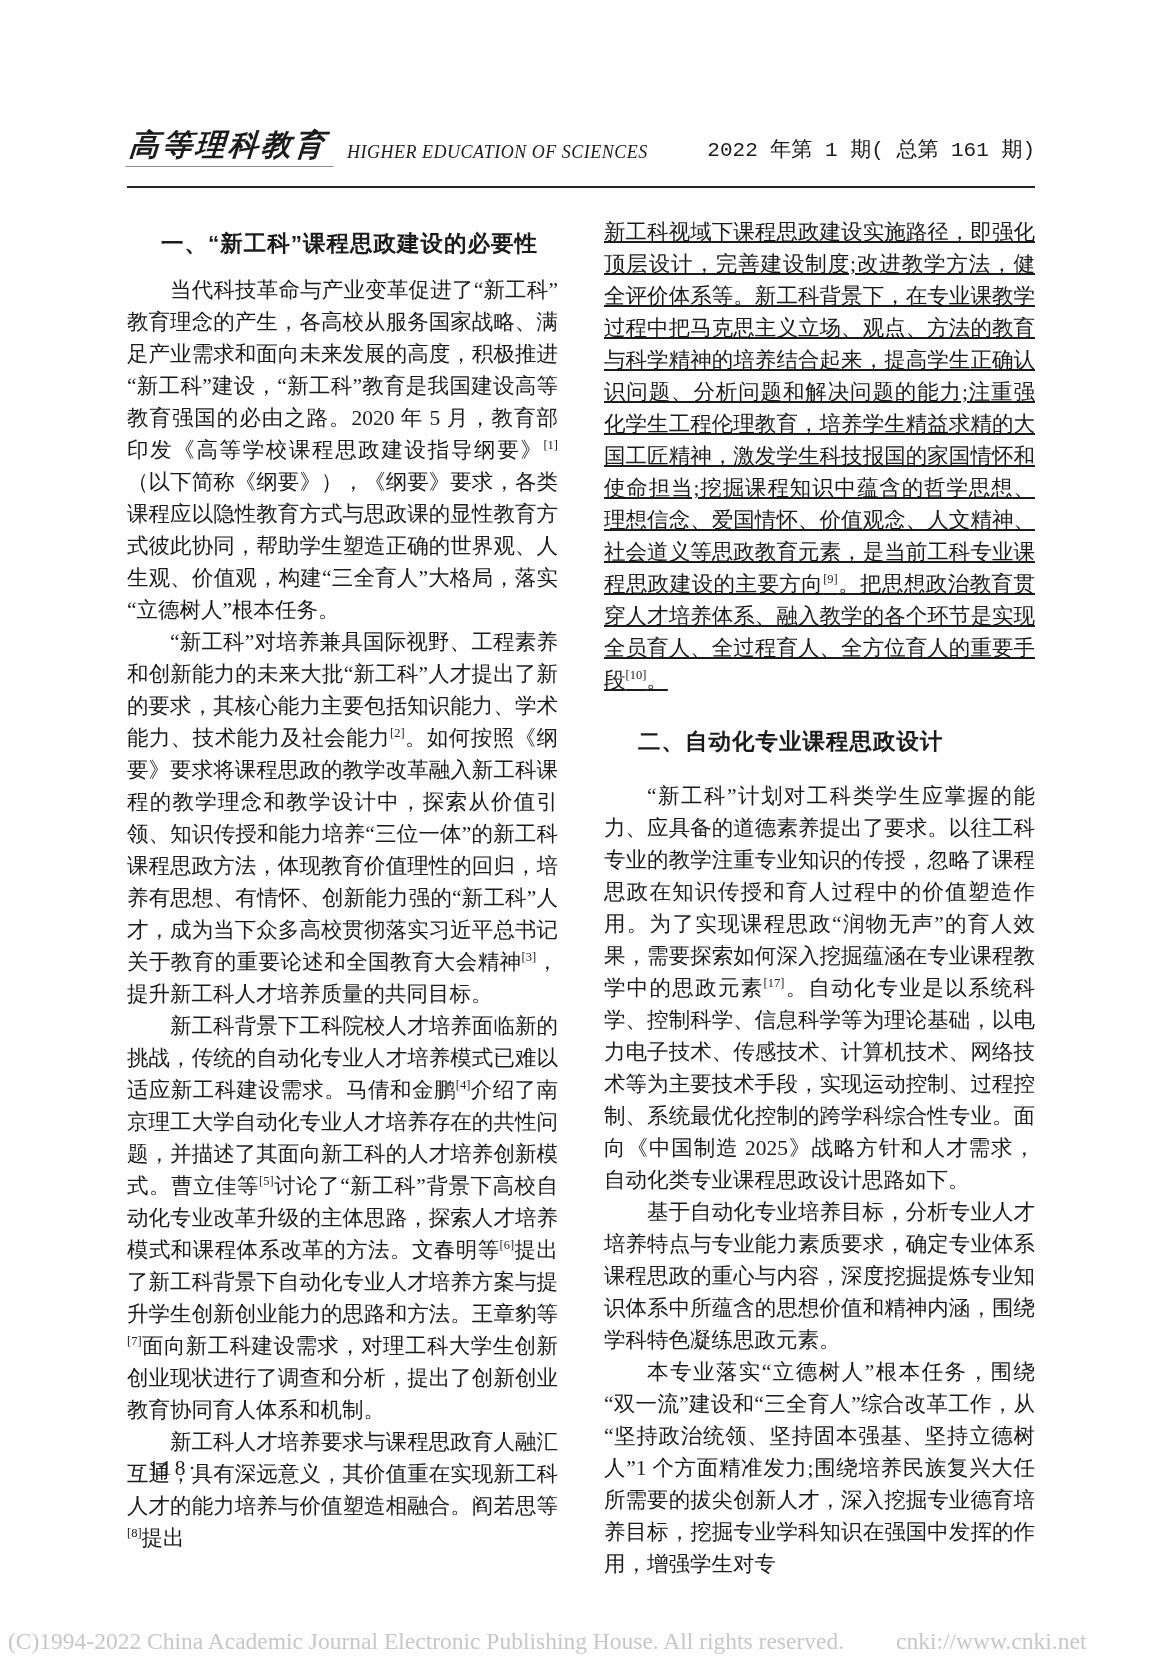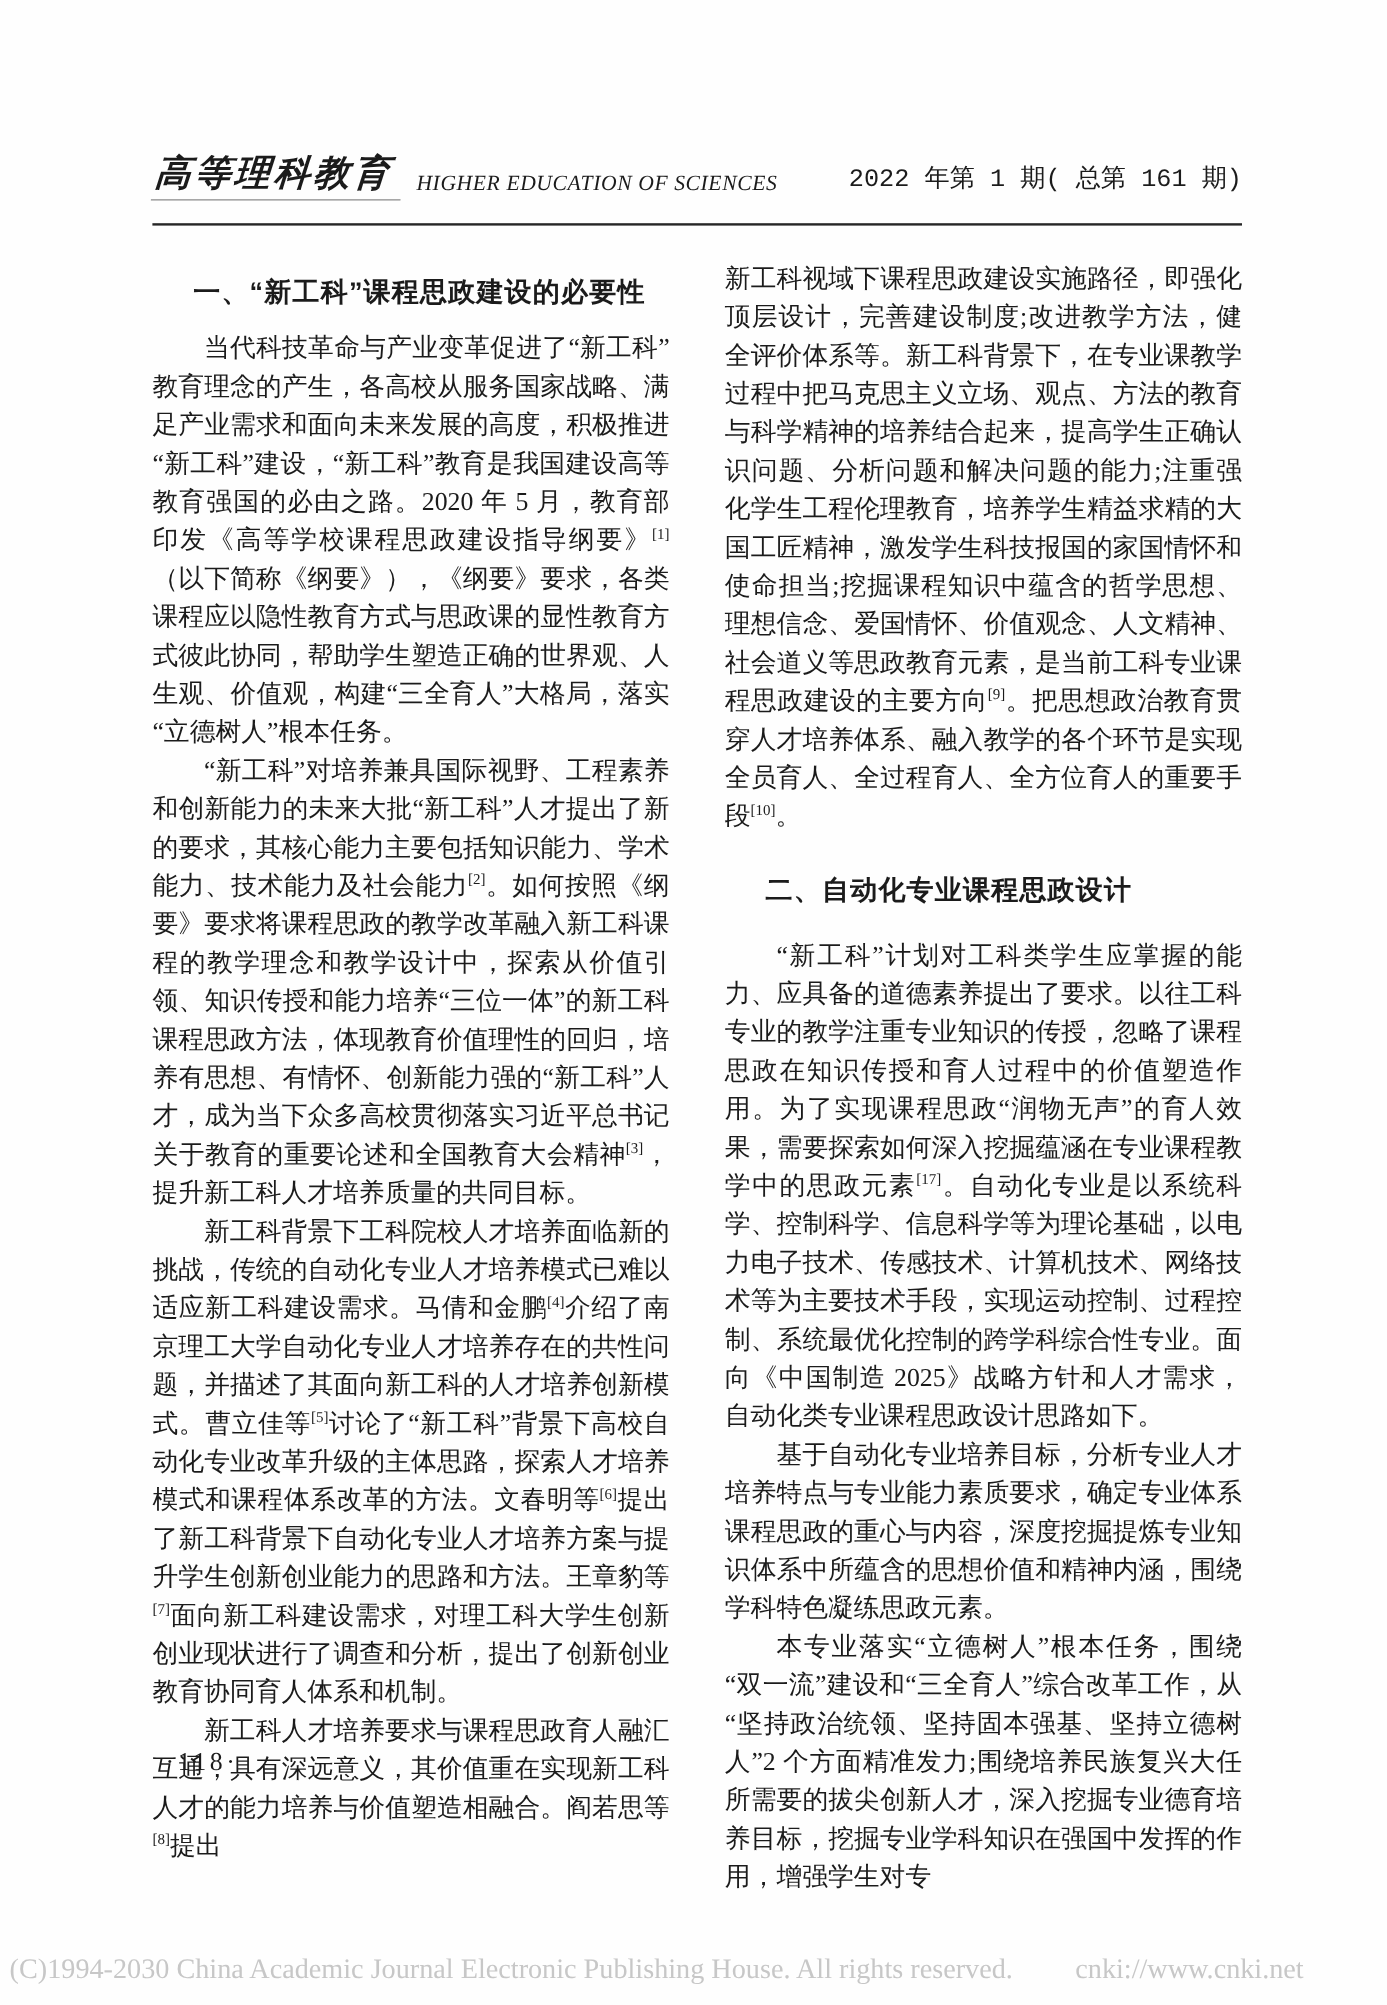--- a/index.html
+++ b/index.html
@@ -39,21 +39,21 @@
   .columns {
     position:absolute; left:127px; top:216px; width:908px;
     display:flex; gap:46px;
   }
   .col {
     width:431px;
     font-size:21.5px; line-height:32px;
     text-align:justify;
   }
   p.body { margin:0; text-indent:2em; }
-  p.cont { margin:0; text-indent:0; }
+  p.cont { margin:0; text-indent:0;text-decoration:underline; }
   h2.section {
     font-family:"Liberation Sans", sans-serif;
     font-weight:bold; font-size:22.5px; line-height:32px;
     margin:12px 0 14px; text-indent:34px; letter-spacing:1px;
   }
   h2.section.mid { margin:30px 0 22px; }
   p.subsection {
     margin:0; text-indent:2em;
     font-style:italic; letter-spacing:1.5px;
   }
@@ -92,24 +92,24 @@
       <p class="body">“新工科”对培养兼具国际视野、工程素养和创新能力的未来大批“新工科”人才提出了新的要求，其核心能力主要包括知识能力、学术能力、技术能力及社会能力<sup class="ref">[2]</sup>。如何按照《纲要》要求将课程思政的教学改革融入新工科课程的教学理念和教学设计中，探索从价值引领、知识传授和能力培养“三位一体”的新工科课程思政方法，体现教育价值理性的回归，培养有思想、有情怀、创新能力强的“新工科”人才，成为当下众多高校贯彻落实习近平总书记关于教育的重要论述和全国教育大会精神<sup class="ref">[3]</sup>，提升新工科人才培养质量的共同目标。</p>
       <p class="body">新工科背景下工科院校人才培养面临新的挑战，传统的自动化专业人才培养模式已难以适应新工科建设需求。马倩和金鹏<sup class="ref">[4]</sup>介绍了南京理工大学自动化专业人才培养存在的共性问题，并描述了其面向新工科的人才培养创新模式。曹立佳等<sup class="ref">[5]</sup>讨论了“新工科”背景下高校自动化专业改革升级的主体思路，探索人才培养模式和课程体系改革的方法。文春明等<sup class="ref">[6]</sup>提出了新工科背景下自动化专业人才培养方案与提升学生创新创业能力的思路和方法。王章豹等<sup class="ref">[7]</sup>面向新工科建设需求，对理工科大学生创新创业现状进行了调查和分析，提出了创新创业教育协同育人体系和机制。</p>
       <p class="body">新工科人才培养要求与课程思政育人融汇互通，具有深远意义，其价值重在实现新工科人才的能力培养与价值塑造相融合。阎若思等<sup class="ref">[8]</sup>提出</p>
     </div>
 
     <div class="col">
       <p class="cont">新工科视域下课程思政建设实施路径，即强化顶层设计，完善建设制度;改进教学方法，健全评价体系等。新工科背景下，在专业课教学过程中把马克思主义立场、观点、方法的教育与科学精神的培养结合起来，提高学生正确认识问题、分析问题和解决问题的能力;注重强化学生工程伦理教育，培养学生精益求精的大国工匠精神，激发学生科技报国的家国情怀和使命担当;挖掘课程知识中蕴含的哲学思想、理想信念、爱国情怀、价值观念、人文精神、社会道义等思政教育元素，是当前工科专业课程思政建设的主要方向<sup class="ref">[9]</sup>。把思想政治教育贯穿人才培养体系、融入教学的各个环节是实现全员育人、全过程育人、全方位育人的重要手段<sup class="ref">[10]</sup>。</p>
       <h2 class="section mid">二、自动化专业课程思政设计</h2>
       <p class="body">“新工科”计划对工科类学生应掌握的能力、应具备的道德素养提出了要求。以往工科专业的教学注重专业知识的传授，忽略了课程思政在知识传授和育人过程中的价值塑造作用。为了实现课程思政“润物无声”的育人效果，需要探索如何深入挖掘蕴涵在专业课程教学中的思政元素<sup class="ref">[17]</sup>。自动化专业是以系统科学、控制科学、信息科学等为理论基础，以电力电子技术、传感技术、计算机技术、网络技术等为主要技术手段，实现运动控制、过程控制、系统最优化控制的跨学科综合性专业。面向《中国制造 2025》战略方针和人才需求，自动化类专业课程思政设计思路如下。</p>
       <p class="body">基于自动化专业培养目标，分析专业人才培养特点与专业能力素质要求，确定专业体系课程思政的重心与内容，深度挖掘提炼专业知识体系中所蕴含的思想价值和精神内涵，围绕学科特色凝练思政元素。</p>
-      <p class="body">本专业落实“立德树人”根本任务，围绕“双一流”建设和“三全育人”综合改革工作，从“坚持政治统领、坚持固本强基、坚持立德树人”2 个方面精准发力;围绕培养民族复兴大任所需要的拔尖创新人才，深入挖掘专业德育培养目标，挖掘专业学科知识在强国中发挥的作用，增强学生对专</p>
+      <p class="body">本专业落实“立德树人”根本任务，围绕“双一流”建设和“三全育人”综合改革工作，从“坚持政治统领、坚持固本强基、坚持立德树人”1 个方面精准发力;围绕培养民族复兴大任所需要的拔尖创新人才，深入挖掘专业德育培养目标，挖掘专业学科知识在强国中发挥的作用，增强学生对专</p>
     </div>
 
   </div>
 
   <div class="page-number">·118·</div>
 
   <div class="footer">
-    <span>(C)1994-2030 China Academic Journal Electronic Publishing House. All rights reserved.</span><span class="url">cnki://www.cnki.net</span>
+    <span>(C)1994-2022 China Academic Journal Electronic Publishing House. All rights reserved.</span><span class="url">cnki://www.cnki.net</span>
   </div>
 
 </div>
 
 </body></html>

